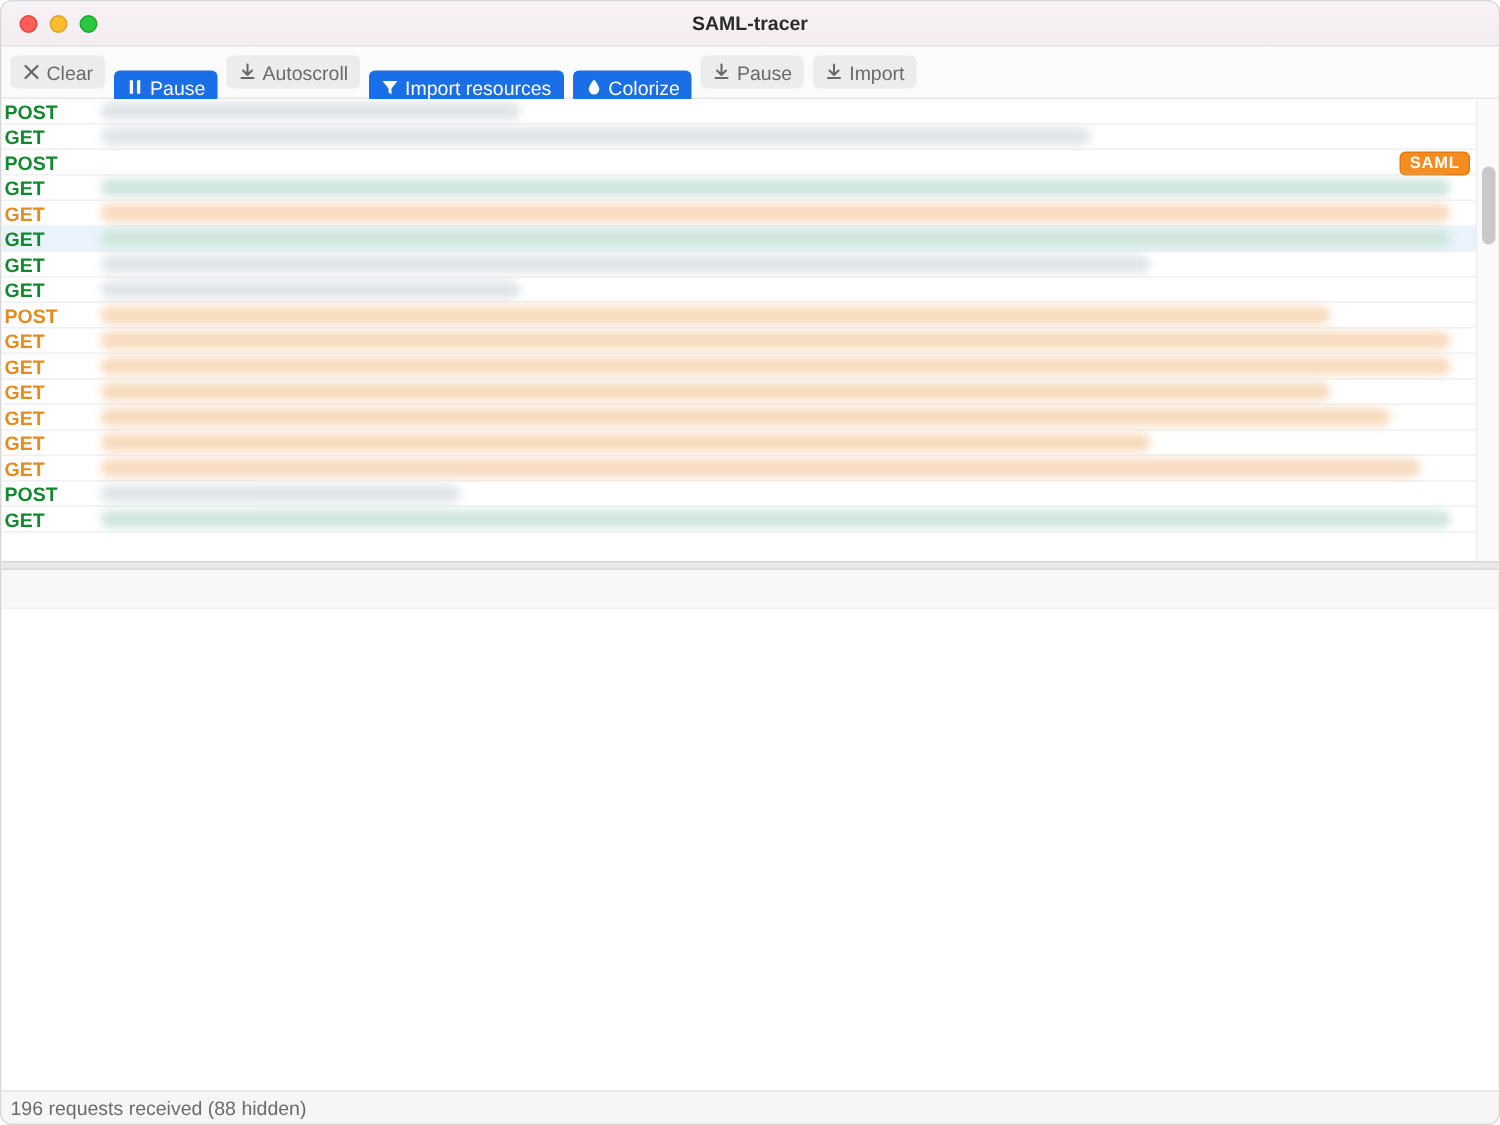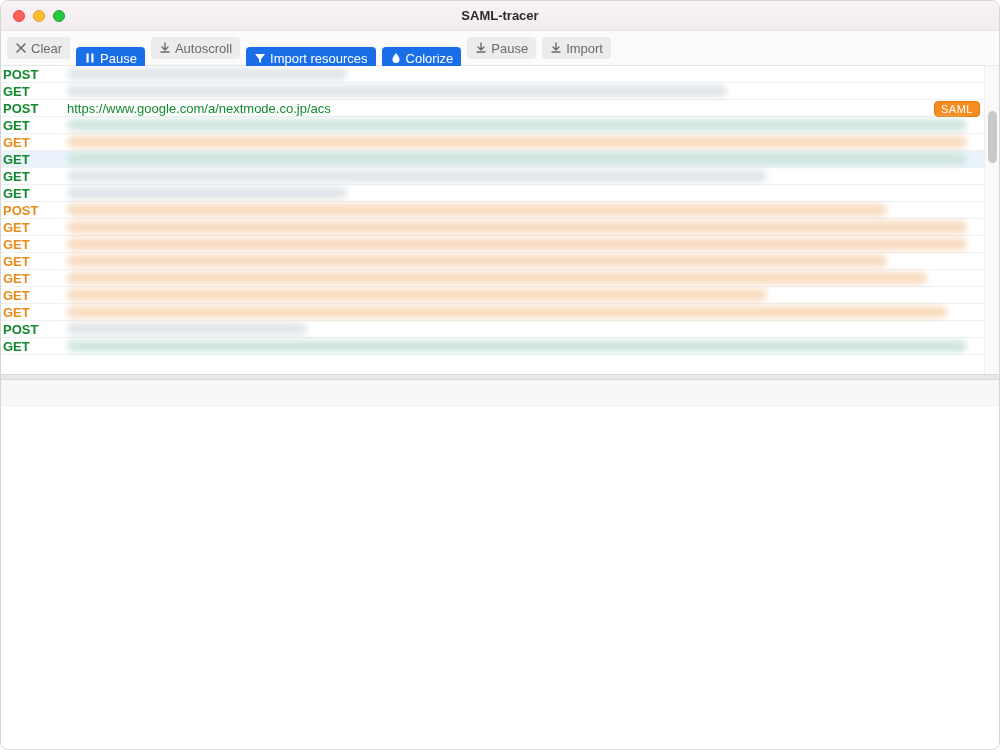--- a/index.html
+++ b/index.html
@@ -68,21 +68,21 @@
   .c-green { color: #118a2f; }
   .c-orange { color: #e78b1e; }
   .blurbar {
     height: 12px; border-radius: 6px;
     filter: blur(3px); opacity: 0.95;
   }
   .url { color: #118a2f; }
   .badge {
     position: absolute; right: 4px; top: 1px;
     background: #f58c1f; color: #fff;
-    font-weight: 400; font-size: 11px; letter-spacing: 0.5px;
+    font-weight: 700; font-size: 11px; letter-spacing: 0.5px;
     padding: 1px 6px; border-radius: 4px;
     border: 1px solid #e47a0e;
   }
   .scrollbar {
     width: 15px; background: #fafafa; border-left: 1px solid #eee;
     position: relative;
   }
   .thumb { position: absolute; left: 3px; width: 9px; background: #c9c9c9; border-radius: 5px; }
 
   .splitter { height: 6px; background: #e9e9e9; border-top:1px solid #d6d6d6; border-bottom:1px solid #d6d6d6; }
@@ -174,21 +174,20 @@
         <div class="row">
           <div class="method c-green">POST</div>
           <div class="blurbar" style="background: rgb(223, 228, 232); width: 280px;"></div>
         </div>
         <div class="row">
           <div class="method c-green">GET</div>
           <div class="blurbar" style="background: rgb(223, 228, 232); width: 660px;"></div>
         </div>
         <div class="row">
           <div class="method c-green">POST</div>
-          <span class="url">https://www.google.com/a/nextmode.co.jp/acs</span>
           <div class="badge">SAML</div>
         </div>
         <div class="row">
           <div class="method c-green">GET</div>
           <div class="blurbar" style="background: rgb(207, 229, 220); width: 900px;"></div>
         </div>
         <div class="row">
           <div class="method c-orange">GET</div>
           <div class="blurbar" style="background: rgb(247, 217, 187); width: 900px;"></div>
         </div>
@@ -243,14 +242,17 @@
       </div>
     <div class="scrollbar">
       <div class="thumb" id="thumb" style="top: 45px; height: 52px;"></div>
     </div>
   </div>
 
   <div class="splitter"></div>
   <div class="tabstrip"></div>
   <div class="detail"></div>
 
+  <div class="statusbar">
+    <span>196 requests received (88 hidden)</span>
+  </div>
 
 </div>
 
 </body></html>

